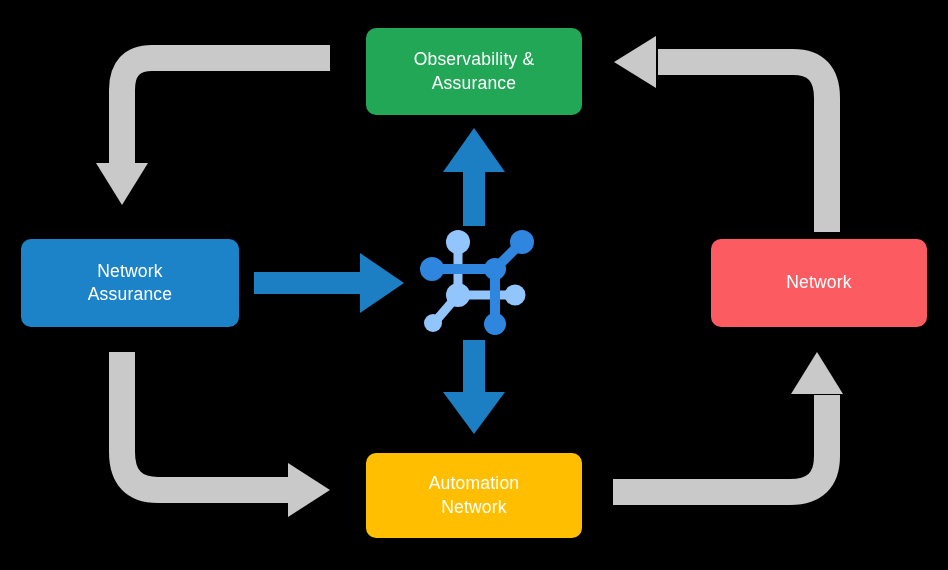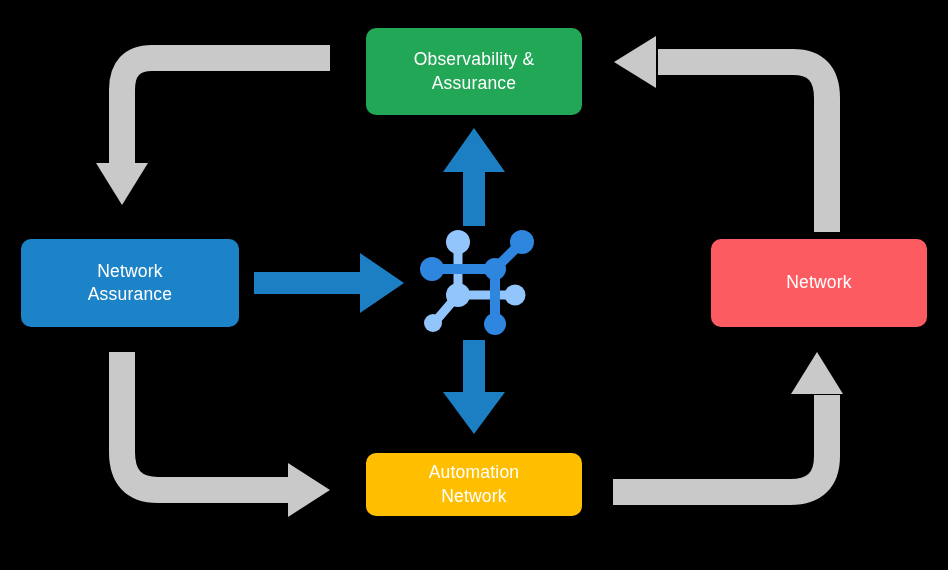--- a/index.html
+++ b/index.html
@@ -13,21 +13,21 @@
     text-align:center;color:#ffffff;
     font-size:17.5px;line-height:1.32;font-weight:400;
     letter-spacing:.2px;
     -webkit-font-smoothing:antialiased;
   }
   .node-box span{display:block;padding:0 8px;}
 
   #box-observability{left:366px;top:28px;width:216px;height:87px;background:#22A757;}
   #box-operations  {left:21px; top:239px;width:218px;height:88px;background:#1C83C8;}
   #box-infrastructure{left:711px;top:239px;width:216px;height:88px;background:#FC5C61;}
-  #box-automation  {left:366px;top:453px;width:216px;height:63px;background:#FFBF00;}
+  #box-automation  {left:366px;top:453px;width:216px;height:85px;background:#FFBF00;}
 
   svg.layer{position:absolute;left:0;top:0;width:948px;height:570px;overflow:visible;}
 
   .center-icon{position:absolute;left:420px;top:220px;width:116px;height:116px;}
 </style>
 </head>
 <body>
 
 <div id="stage">
 

